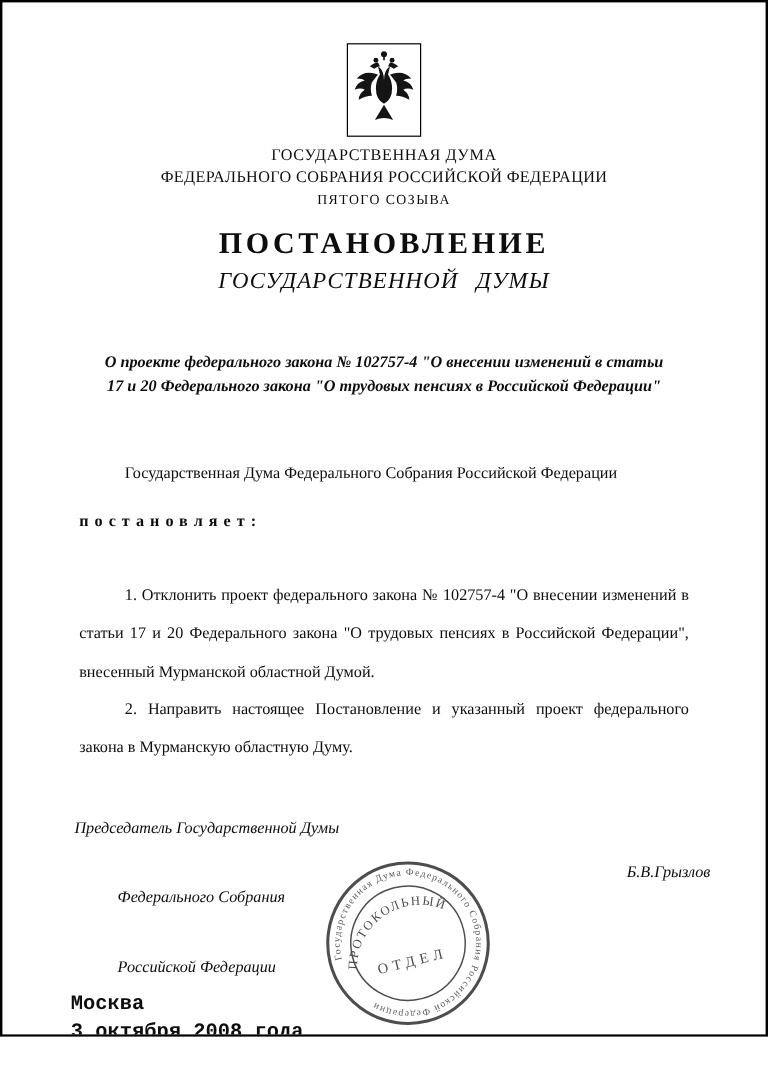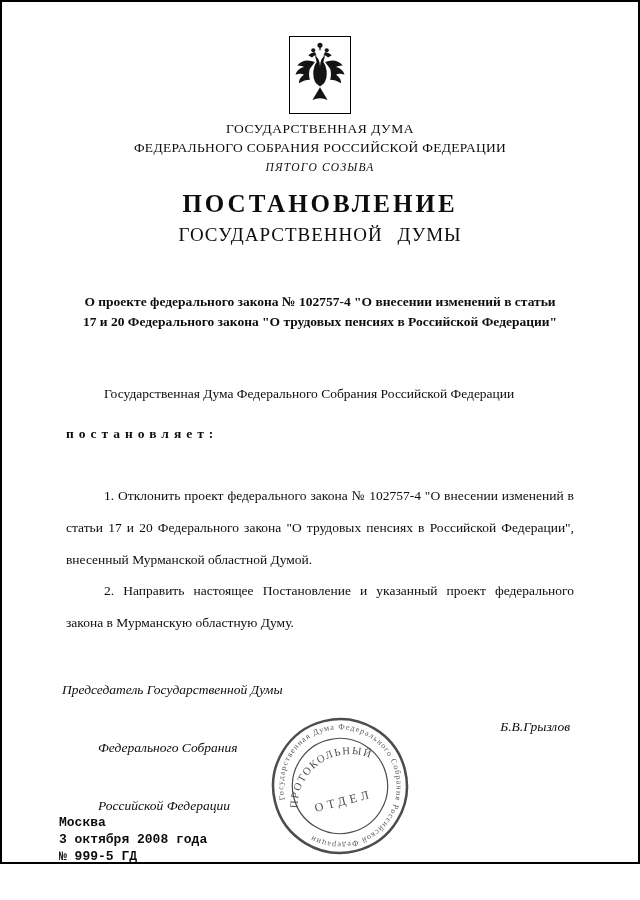--- a/index.html
+++ b/index.html
@@ -16,44 +16,44 @@
   .emblem-box{
     width:62px;height:78px;
     border:1.5px solid #000;
     margin:34px auto 0;
     display:flex;align-items:center;justify-content:center;
     box-sizing:border-box;
   }
   .org{text-align:center;margin-top:7px;line-height:1.25;}
   .org-1{font-size:13.5px;letter-spacing:.5px;}
   .org-2{font-size:13.5px;letter-spacing:.3px;margin-top:2px;text-align:center;}
-  .org-3{font-size:11.5px;letter-spacing:1.2px;margin-top:3px;font-style:italic;}
+  .org-3{font-size:11.5px;letter-spacing:1.2px;margin-top:3px;}
   .title{text-align:center;margin-top:16px;}
   .title-1{font-size:25px;font-weight:bold;letter-spacing:3px;}
-  .title-2{font-size:19px;margin-top:6px;letter-spacing:1px;word-spacing:9px;}
+  .title-2{font-size:19px;margin-top:6px;letter-spacing:1px;word-spacing:9px;font-style:italic;}
   .subject{
     width:480px;margin:46px auto 0;
     text-align:center;font-weight:bold;
-    font-size:13.5px;line-height:1.5;
+    font-size:13.5px;line-height:1.5;font-style:italic;
   }
   .content{padding:0 64px;font-size:13.5px;}
   .intro{margin:50px 0 0;text-indent:38px;line-height:1.6;}
   .decree{margin:22px 0 0;font-weight:bold;letter-spacing:5px;font-size:13.5px;}
   .items{margin-top:38px;}
   .items p{margin:0;text-align:justify;text-indent:38px;line-height:2.35;}
   .signature{
     position:relative;margin-top:42px;padding:0 60px;
     font-size:13.5px;line-height:1.35;font-style:italic;
   }
   .sig-2,.sig-3{padding-left:36px;margin-top:40px;}
-  .sig-name{position:absolute;right:68px;top:37px;}
+  .sig-name{position:absolute;right:46px;top:37px;}
   .footer{
-    padding-left:57px;margin-top:0;
+    padding-left:57px;margin-top:12px;
     font-family:"Liberation Mono", monospace;
-    font-weight:bold;font-size:13px;line-height:1.3;
+    font-weight:bold;font-size:17px;line-height:1.3;
   }
   .footer div{white-space:pre;}
   .stamp{
     position:absolute;left:262px;top:708px;
     width:152px;height:152px;
     transform:rotate(-14deg);
     opacity:.9;
     pointer-events:none;
   }
 </style>

